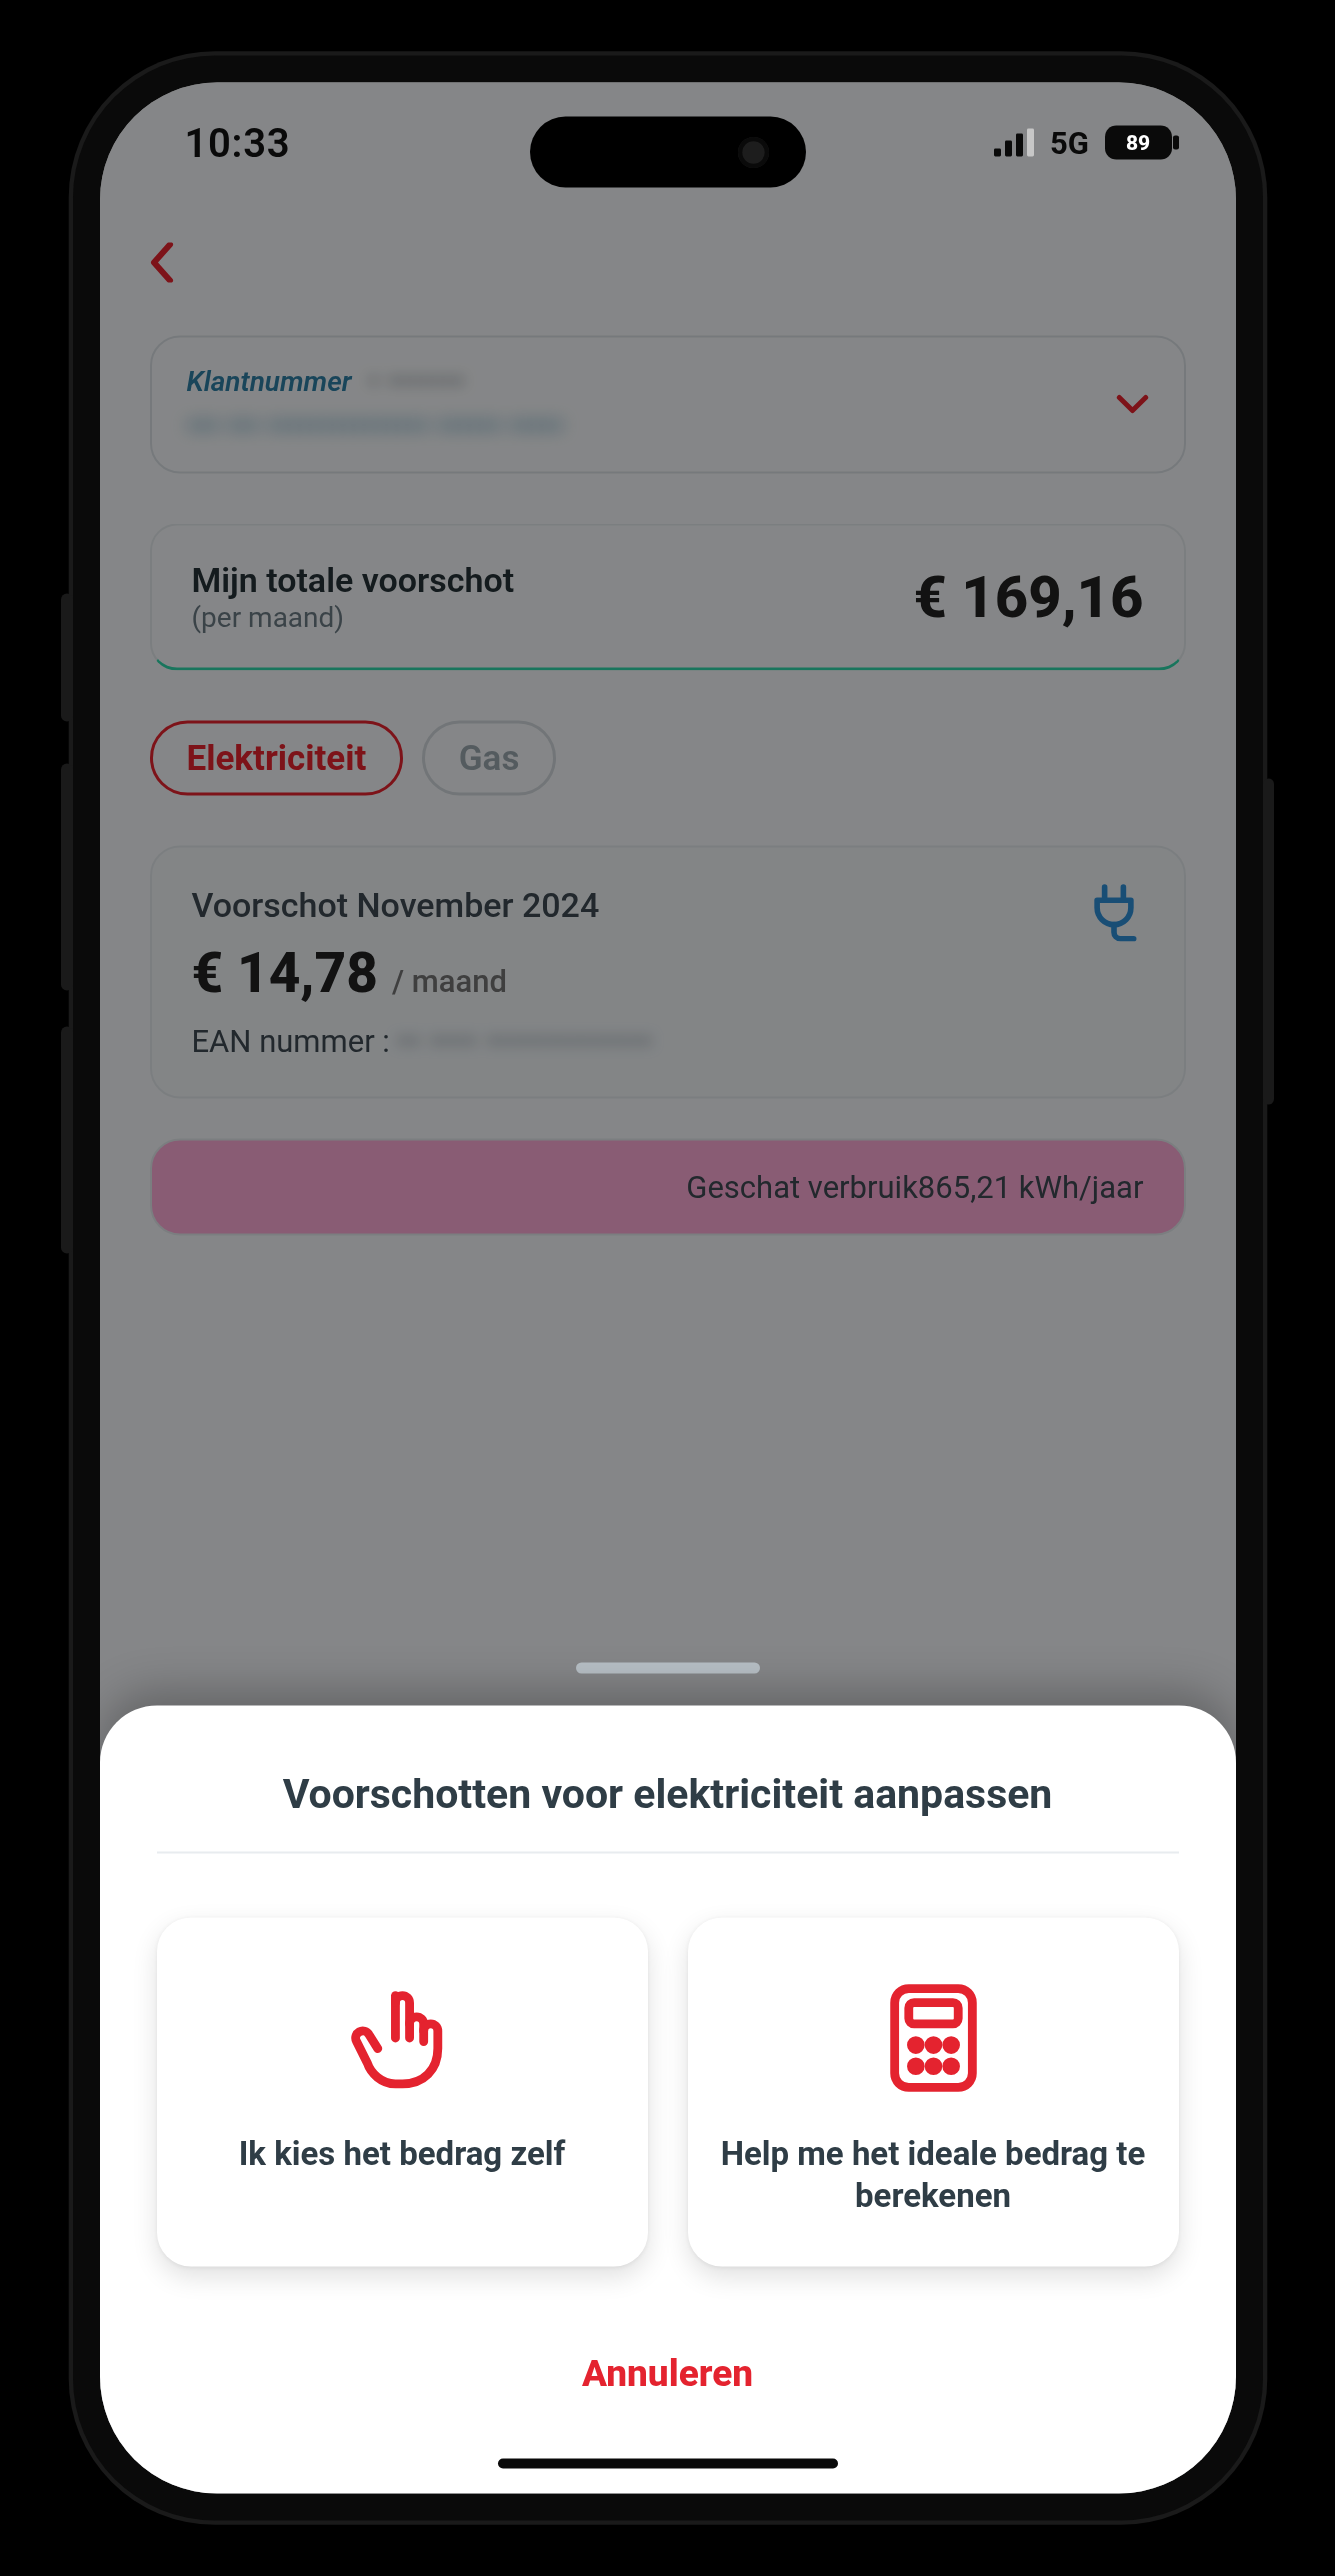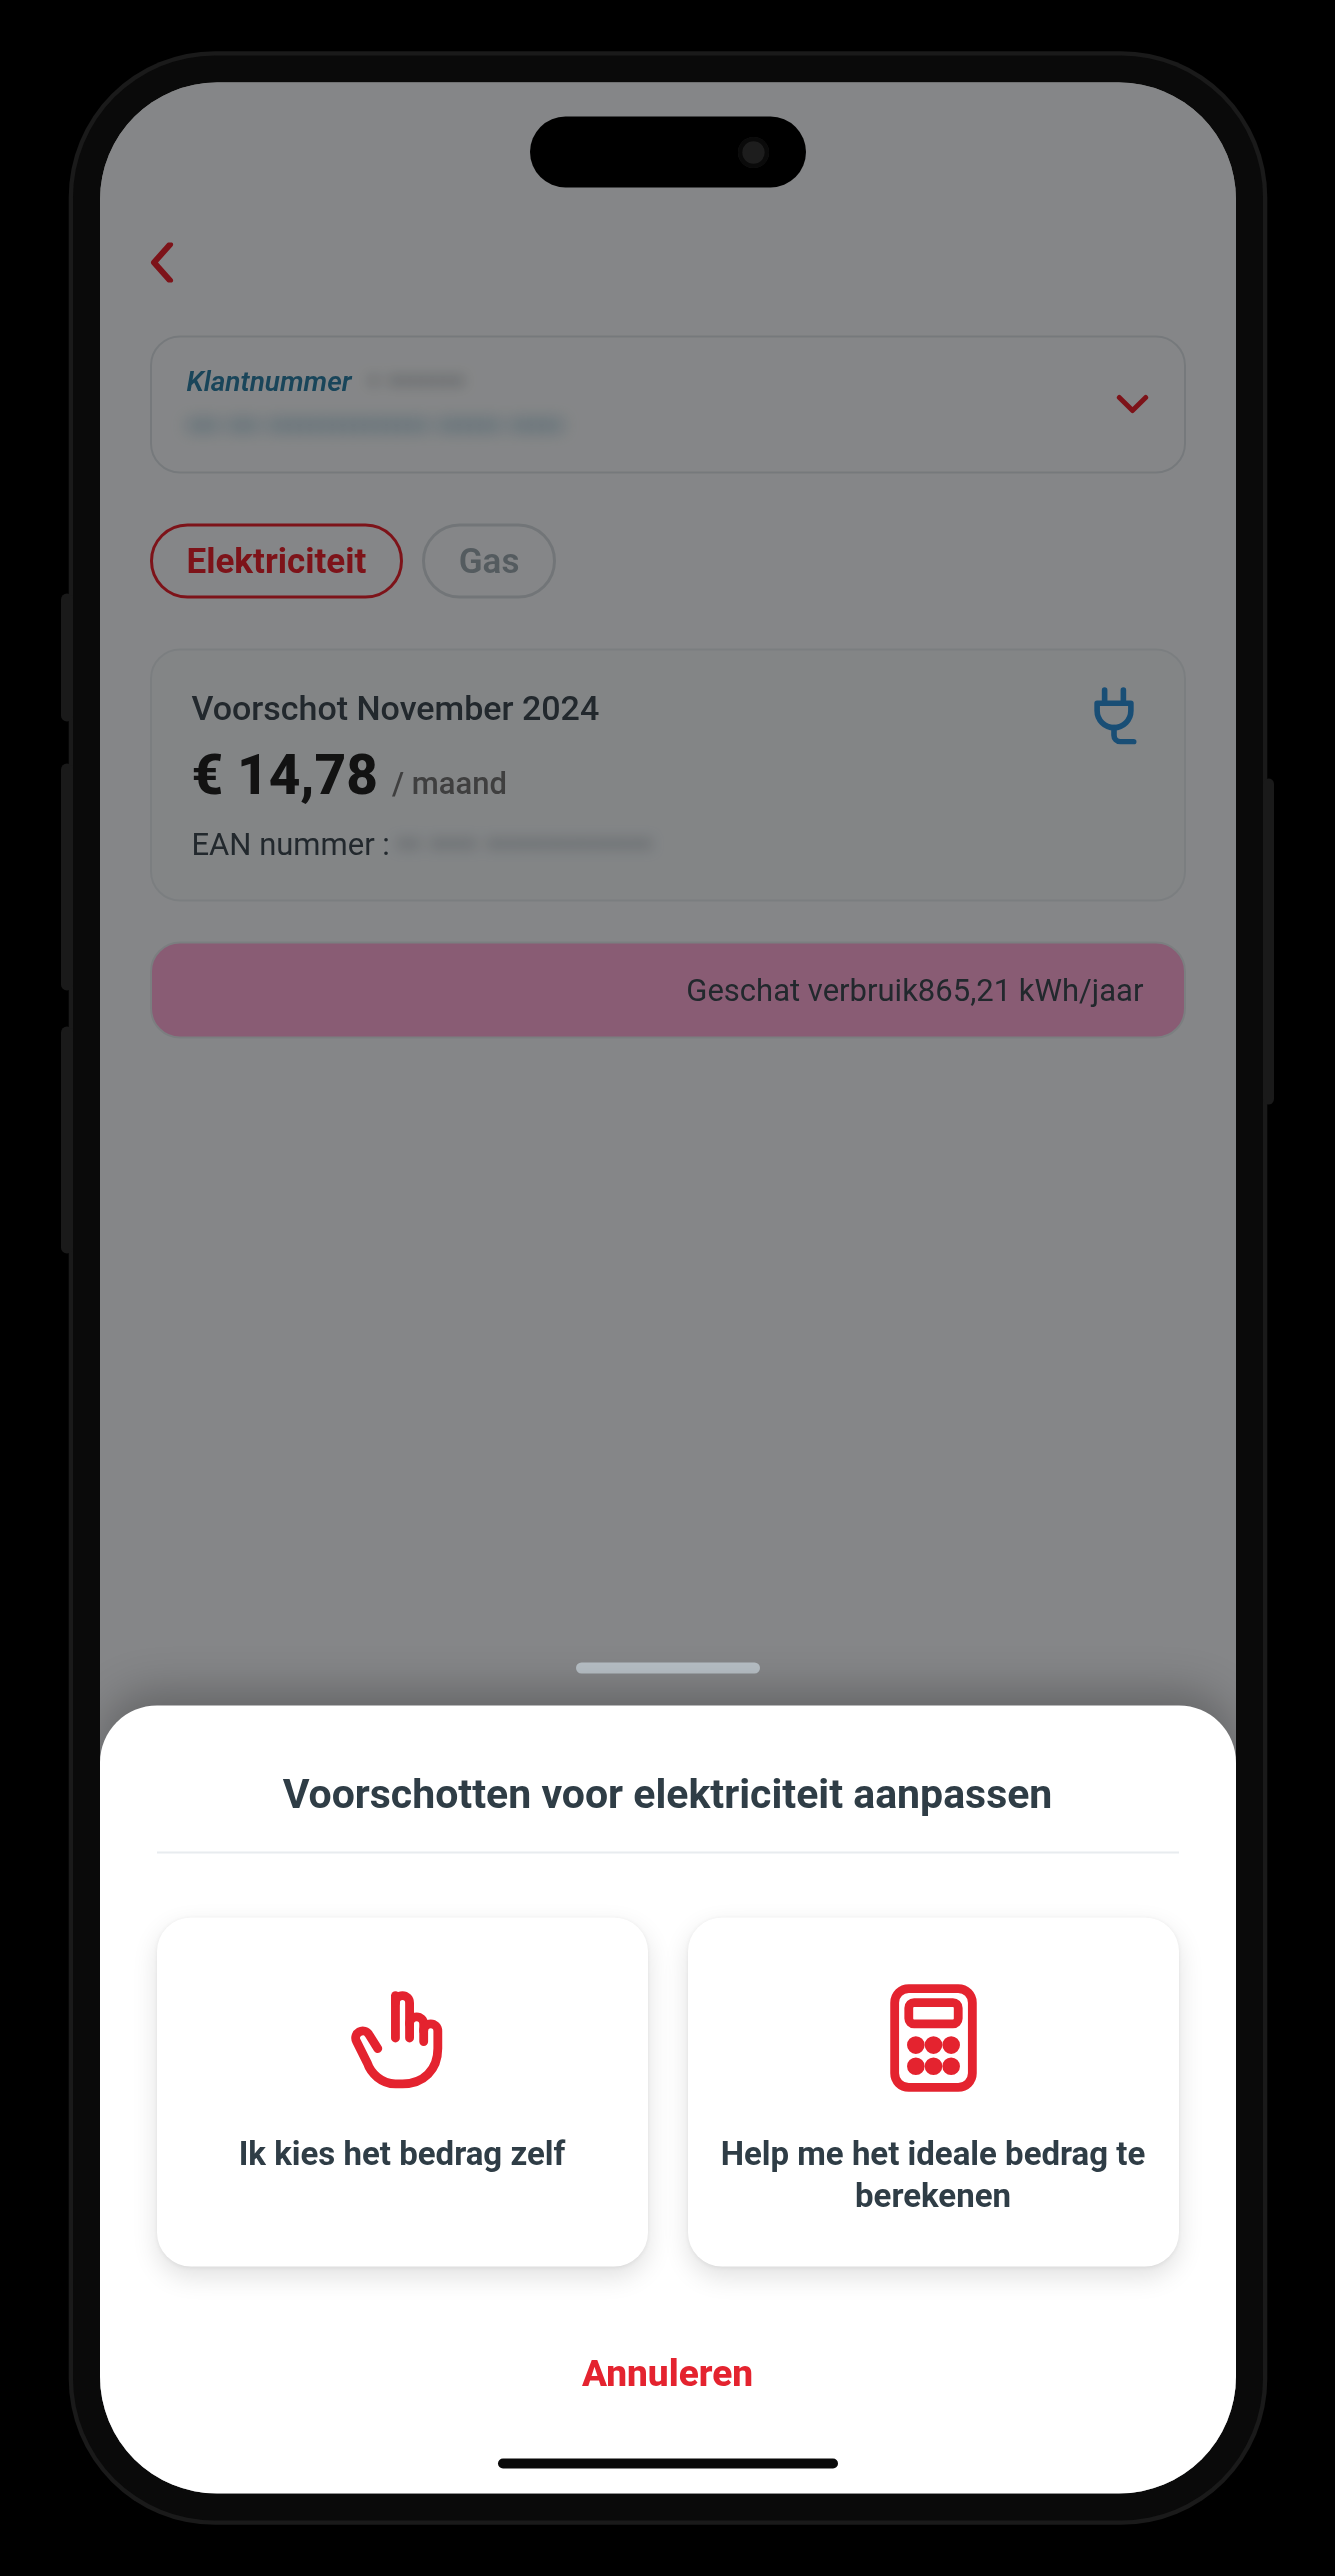--- a/index.html
+++ b/index.html
@@ -153,20 +153,35 @@
 <div class="stage">
   <div class="phone">
     <span class="side-btn sb-left1"></span>
     <span class="side-btn sb-left2"></span>
     <span class="side-btn sb-left3"></span>
     <span class="side-btn sb-right1"></span>
 
     <div class="screen">
       <div class="notch"></div>
 
+      <div class="statusbar">
+        <div class="sb-time">10:33</div>
+        <div class="sb-right">
+          <div class="signal">
+              <span></span>
+              <span></span>
+              <span></span>
+              <span></span>
+            </div>
+          <div class="sb-5g">5G</div>
+          <div class="battery">
+              <span>89</span>
+            </div>
+        </div>
+      </div>
 
       <div class="app">
         <div class="navbar">
           <div class="back">
             <svg viewBox="0 0 24 40">
                 <path d="M20 2 L4 20 L20 38" fill="none" stroke="#e4232f" stroke-width="6" stroke-linecap="round" stroke-linejoin="round"></path>
               </svg>
           </div>
         </div>
 
@@ -180,20 +195,27 @@
               </div>
               <div class="acc-addr">••• ••• ••••••••••••••• •••••• •••••</div>
             </div>
             <div class="chev">
               <svg viewBox="0 0 40 24">
                   <path d="M4 4 L20 20 L36 4" fill="none" stroke="#e4232f" stroke-width="6" stroke-linecap="round" stroke-linejoin="round"></path>
                 </svg>
             </div>
           </div>
 
+          <div class="card-total">
+            <div class="tot-left">
+              <div class="l1">Mijn totale voorschot</div>
+              <div class="l2">(per maand)</div>
+            </div>
+            <div class="tot-amount">€ 169,16</div>
+          </div>
 
           <div class="tabs">
             <div class="pill"><span>Elektriciteit</span></div>
             <div class="pill inactive"><span>Gas</span></div>
           </div>
 
           <div class="card-elec">
             <div class="plug">
               <svg viewBox="0 0 64 64">
                   <g fill="none" stroke="#2f8fd6" stroke-width="6" stroke-linecap="round" stroke-linejoin="round">

